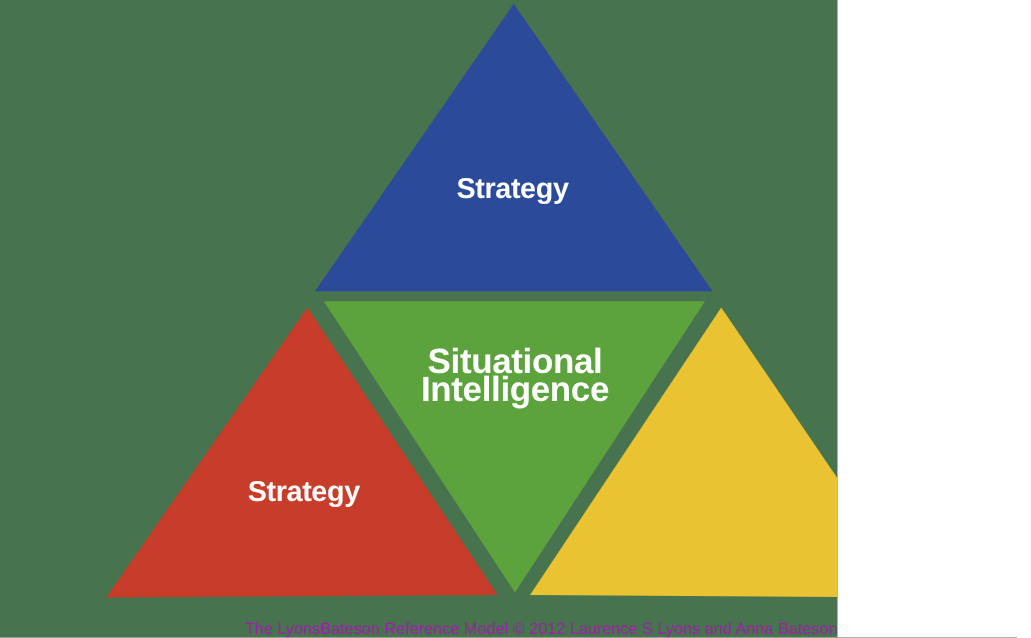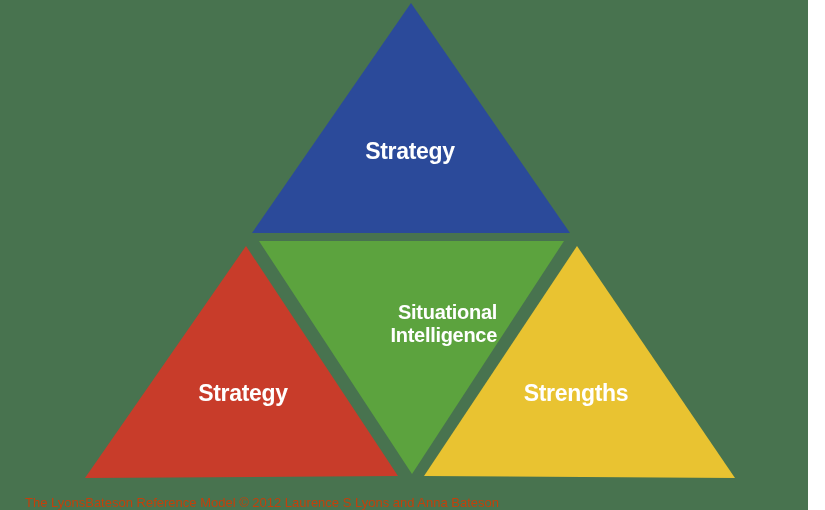--- a/index.html
+++ b/index.html
@@ -2,21 +2,21 @@
 <html><head>
 <meta charset="utf-8">
 <style>
   html, body {
     margin: 0;
     padding: 0;
     font-family: "Liberation Sans", sans-serif;
   }
   .screen {
     position: relative;
-    width: 808px;
+    width: 670px;
     height: 510px;
     overflow: hidden;
   }
   .diagram-svg {
     position: absolute;
     left: 0;
     top: 0;
     display: block;
   }
   .tri-label {
@@ -32,45 +32,43 @@
   .tri-label.wrap {
     white-space: normal;
     width: 170px;
     line-height: 23px;
   }
   .caption {
     position: absolute;
     left: 0;
     top: 495px;
     width: 100%;
-    text-align: left;
+    text-align: right;
     font-size: 13px;
     line-height: 16px;
-    color: #c2410c;
+    color: #a21caf;
     white-space: nowrap;
     user-select: none;
-    margin-left: 25px;
   }
 </style>
 </head>
 <body>
 
 <div class="screen">
 
   <svg class="diagram-svg" width="825" height="510" viewBox="0 0 825 510" aria-hidden="true">
     <rect x="0" y="0" width="825" height="510" fill="#48734F"></rect>
     <polygon points="411,3 252,233 570,233" fill="#2B4A9A"></polygon>
     <polygon points="259,241 564,241 412,474" fill="#5CA33E"></polygon>
     <polygon points="246,246 85,478 398,476" fill="#C83C2A"></polygon>
     <polygon points="577,246 424,476 735,478" fill="#E9C331"></polygon>
   </svg>
 
   <div class="tri-label" style="left:410px; top:151px; font-size:23px;">Strategy</div>
 
-  <div class="tri-label wrap" style="left:412px; top:324px; font-size:20px;text-align:right;">Situational Intelligence</div>
+  <div class="tri-label wrap" style="left:412px; top:300px; font-size:28px;">Situational Intelligence</div>
 
   <div class="tri-label" style="left:243px; top:393px; font-size:23px;">Strategy</div>
 
-  <div class="tri-label" style="left:576px; top:393px; font-size:23px;">Strengths</div>
 
   <div class="caption">The LyonsBateson Reference Model © 2012 Laurence S Lyons and Anna Bateson</div>
 
 </div>
 
 </body></html>

